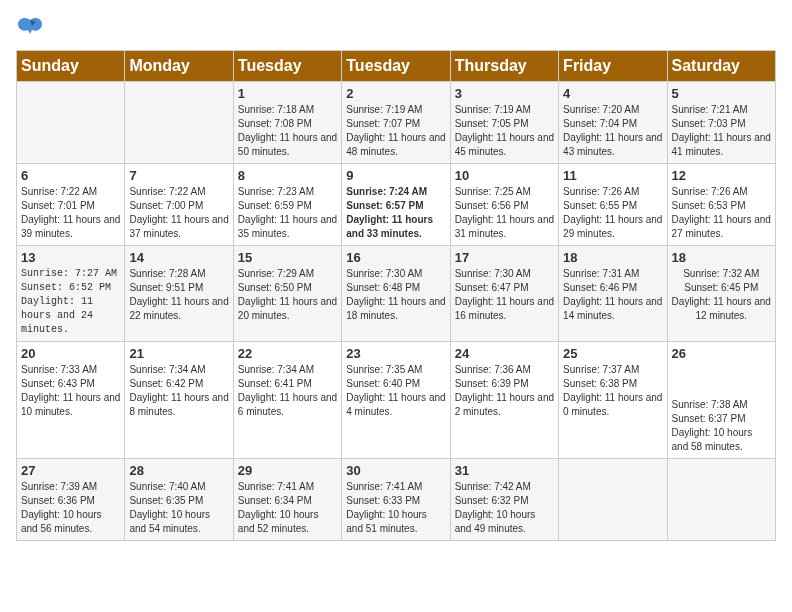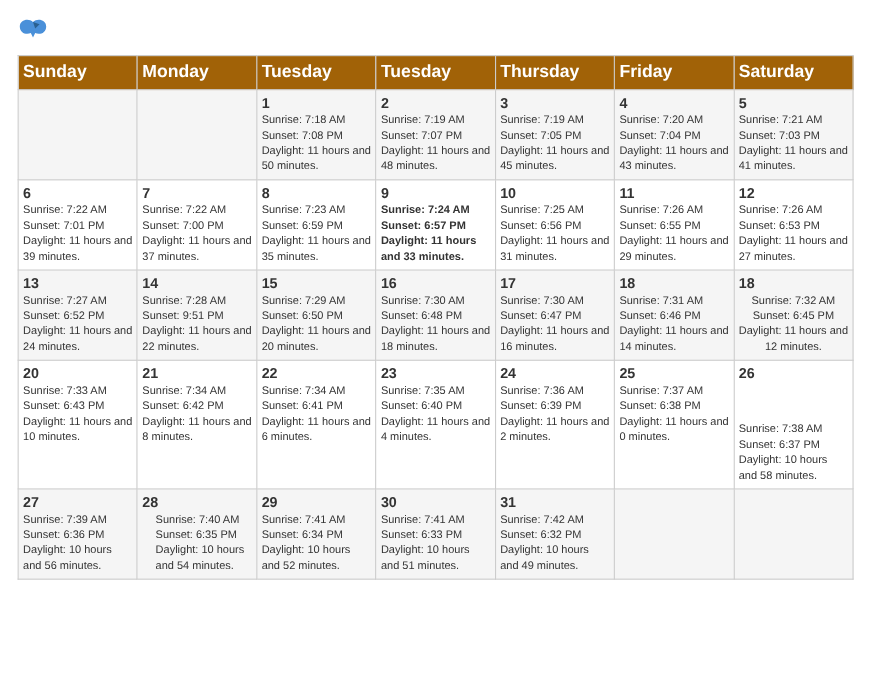--- a/index.html
+++ b/index.html
@@ -194,21 +194,21 @@
         <td>
           <span class="day-number">12</span>
           <div class="day-info" style="white-space: pre-line;">Sunrise: 7:26 AM
 Sunset: 6:53 PM
 Daylight: 11 hours and 27 minutes.</div>
         </td>
       </tr>
       <tr>
         <td>
           <span class="day-number">13</span>
-          <div class="day-info" style="white-space: pre-line;">Sunrise: 7:27 AM
+          <div class="day-info" style="white-space: pre-line; font-family: Liberation Mono, monospace;">Sunrise: 7:27 AM
 Sunset: 6:52 PM
 Daylight: 11 hours and 24 minutes.</div>
         </td>
         <td>
           <span class="day-number">14</span>
           <div class="day-info" style="white-space: pre-line;">Sunrise: 7:28 AM
 Sunset: 9:51 PM
 Daylight: 11 hours and 22 minutes.</div>
         </td>
         <td>
@@ -288,21 +288,21 @@
       </tr>
       <tr>
         <td>
           <span class="day-number">27</span>
           <div class="day-info" style="white-space: pre-line;">Sunrise: 7:39 AM
 Sunset: 6:36 PM
 Daylight: 10 hours and 56 minutes.</div>
         </td>
         <td>
           <span class="day-number">28</span>
-          <div class="day-info" style="white-space: pre-line; margin-left: 12px;">Sunrise: 7:40 AM
+          <div class="day-info" style="white-space: pre-line;">Sunrise: 7:40 AM
 Sunset: 6:35 PM
 Daylight: 10 hours and 54 minutes.</div>
         </td>
         <td>
           <span class="day-number">29</span>
           <div class="day-info" style="white-space: pre-line;">Sunrise: 7:41 AM
 Sunset: 6:34 PM
 Daylight: 10 hours and 52 minutes.</div>
         </td>
         <td>

